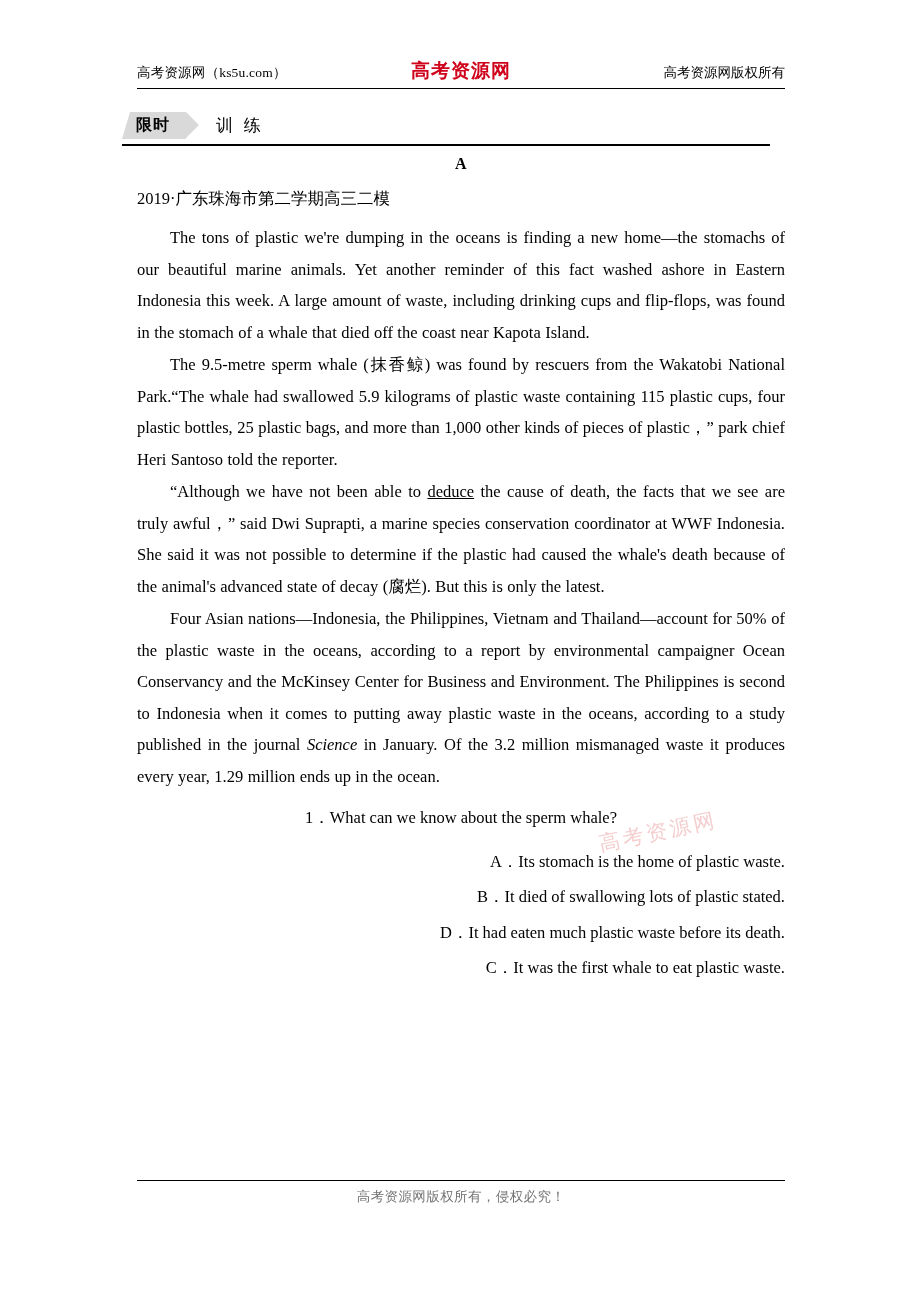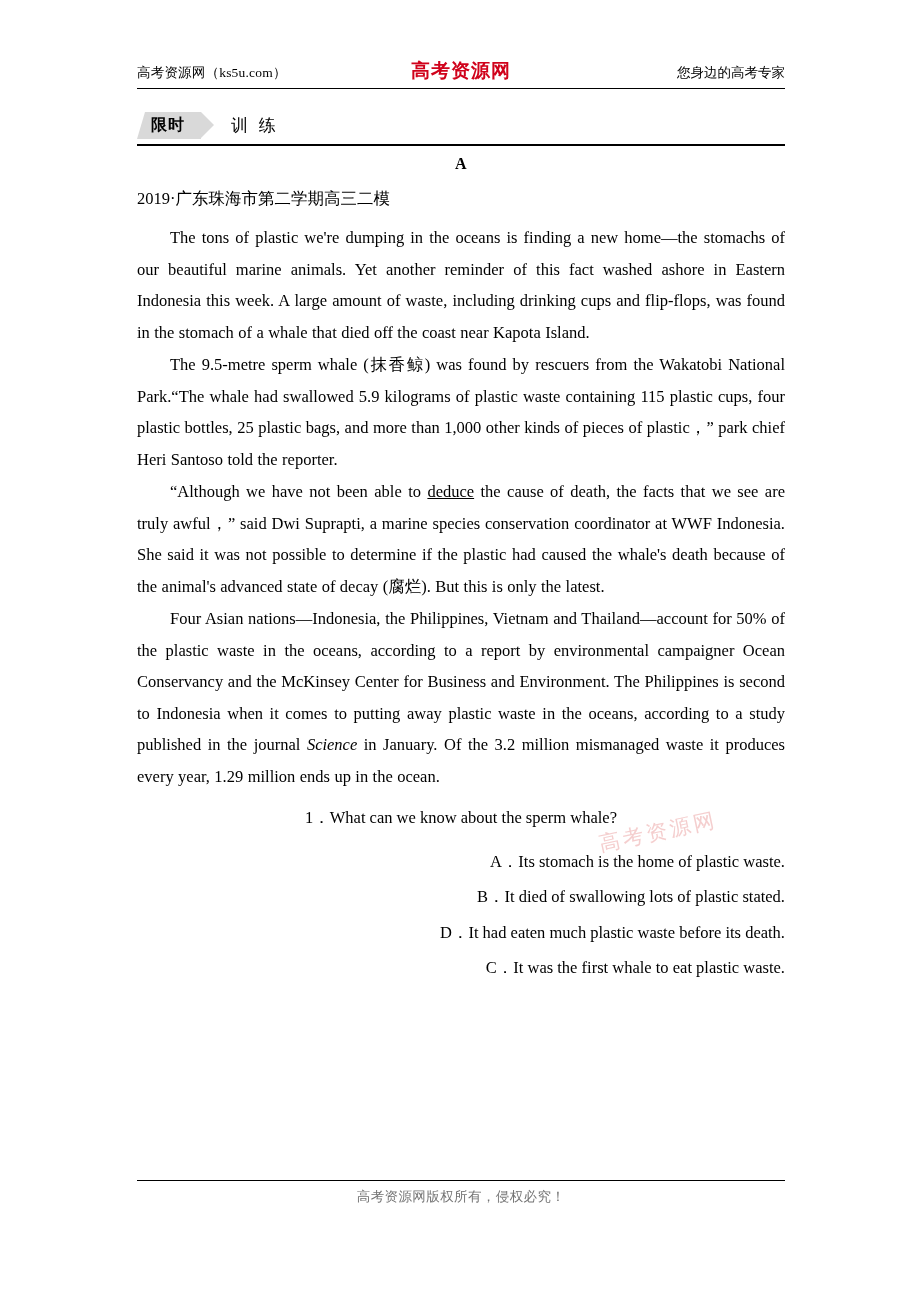--- a/index.html
+++ b/index.html
@@ -63,21 +63,21 @@
     left: 137px;
     top: 88px;
     width: 648px;
     height: 1px;
     background: #000;
   }
 
   
   .banner {
     position: absolute;
-    left: 137px;
+    left: 122px;
     top: 112px;
     width: 648px;
     height: 34px;
   }
   .banner-underline {
     position: absolute;
     left: 0;
     bottom: 0;
     width: 648px;
     height: 2px;
@@ -216,21 +216,21 @@
   }
 </style>
 </head>
 <body>
 
 <div class="page">
 
   <div class="header">
     <div class="header-left">高考资源网（ks5u.com）</div>
     <div class="header-center">高考资源网</div>
-    <div class="header-right">您身边的高考专家</div>
+    <div class="header-right">高考资源网版权所有</div>
   </div>
   <div class="header-rule"></div>
 
   <div class="banner">
     <div class="banner-box">
       <div class="banner-tag">限时</div>
       <div class="banner-title">训 练</div>
     </div>
     <div class="banner-underline"></div>
   </div>

